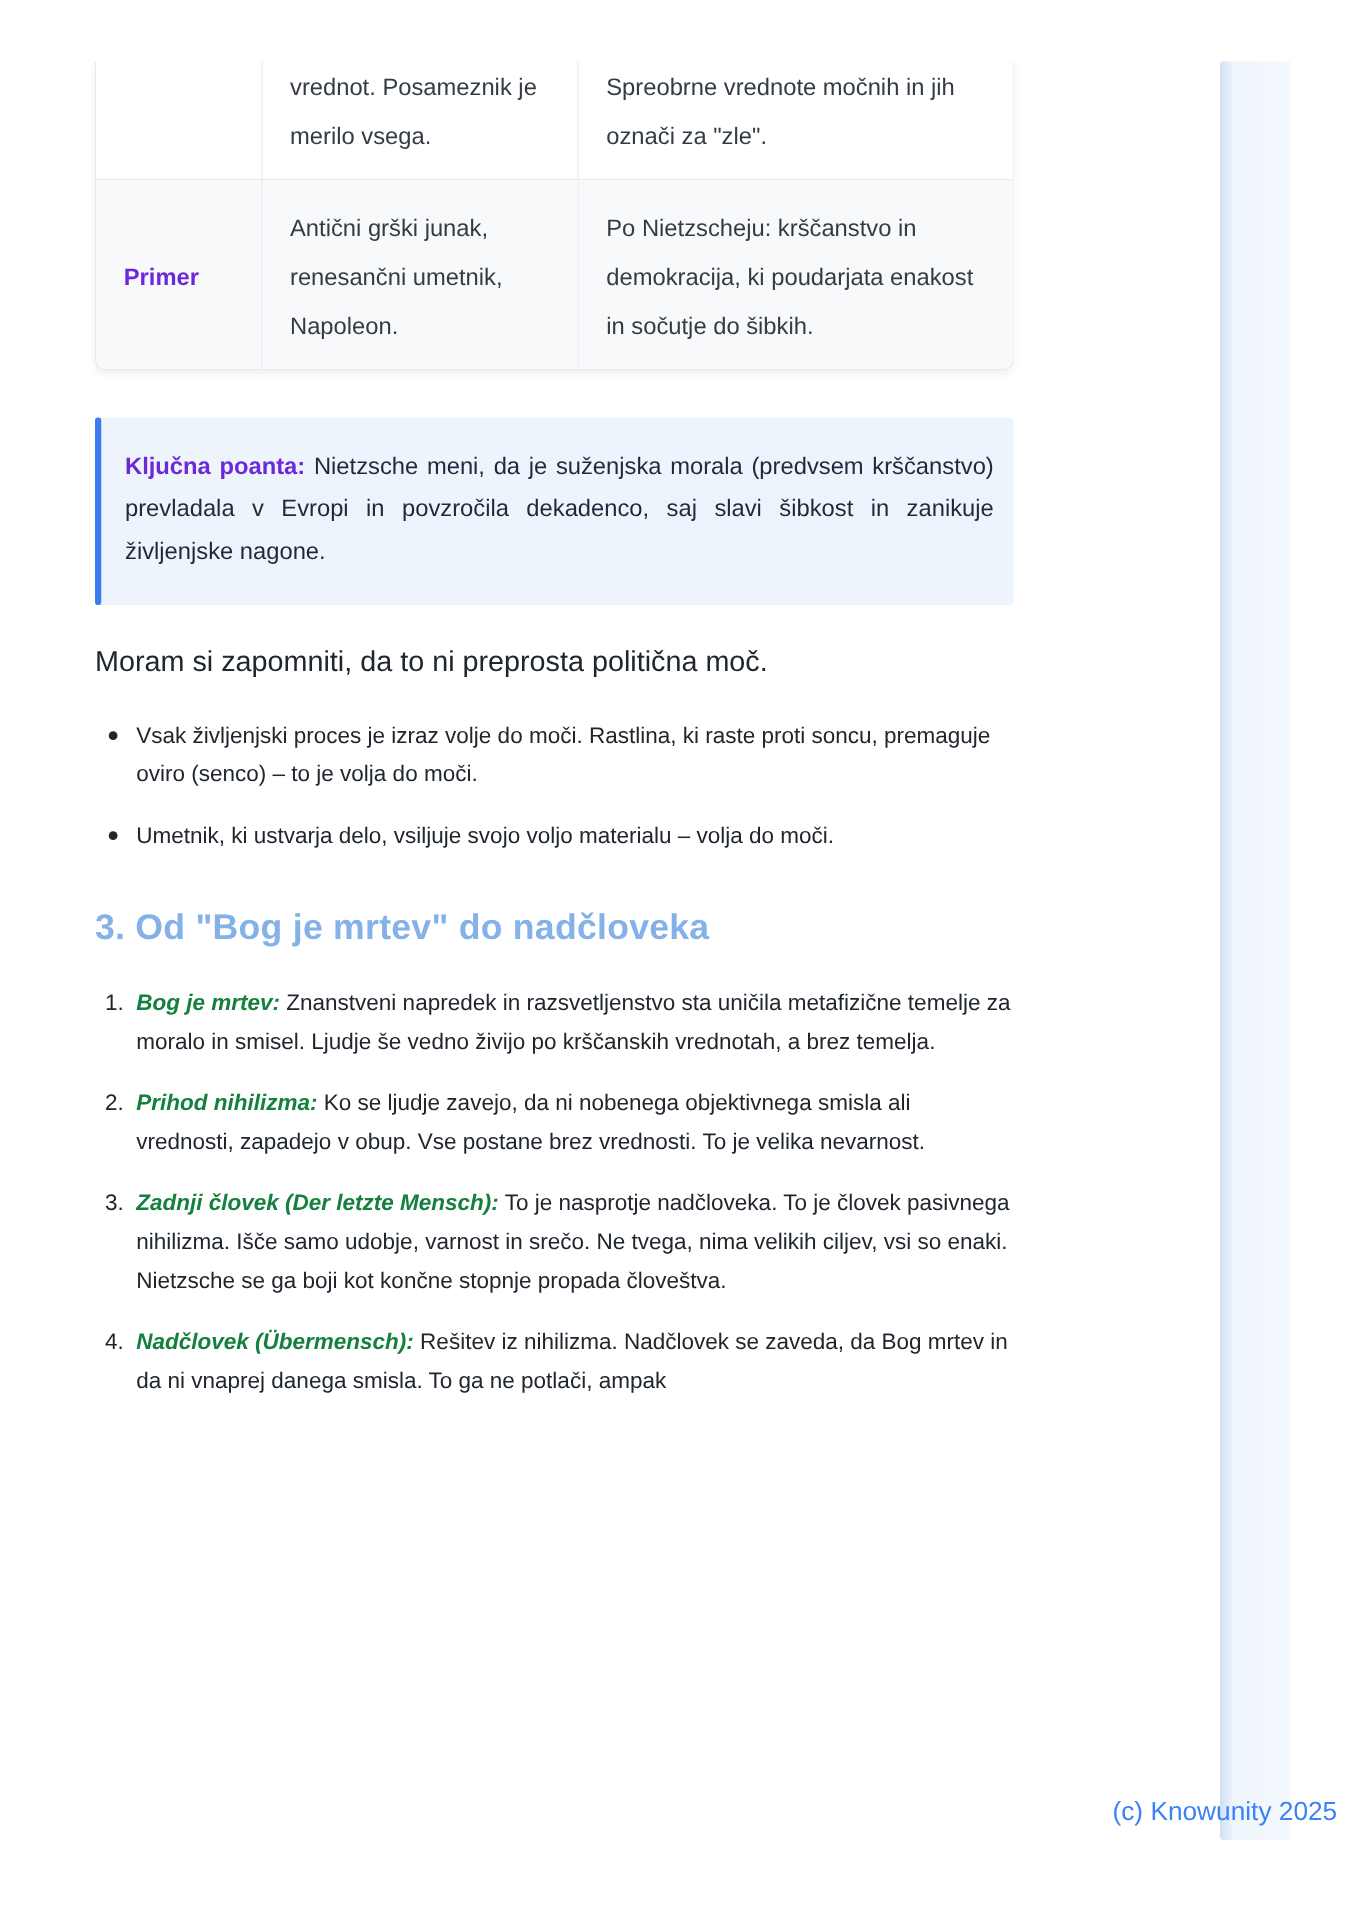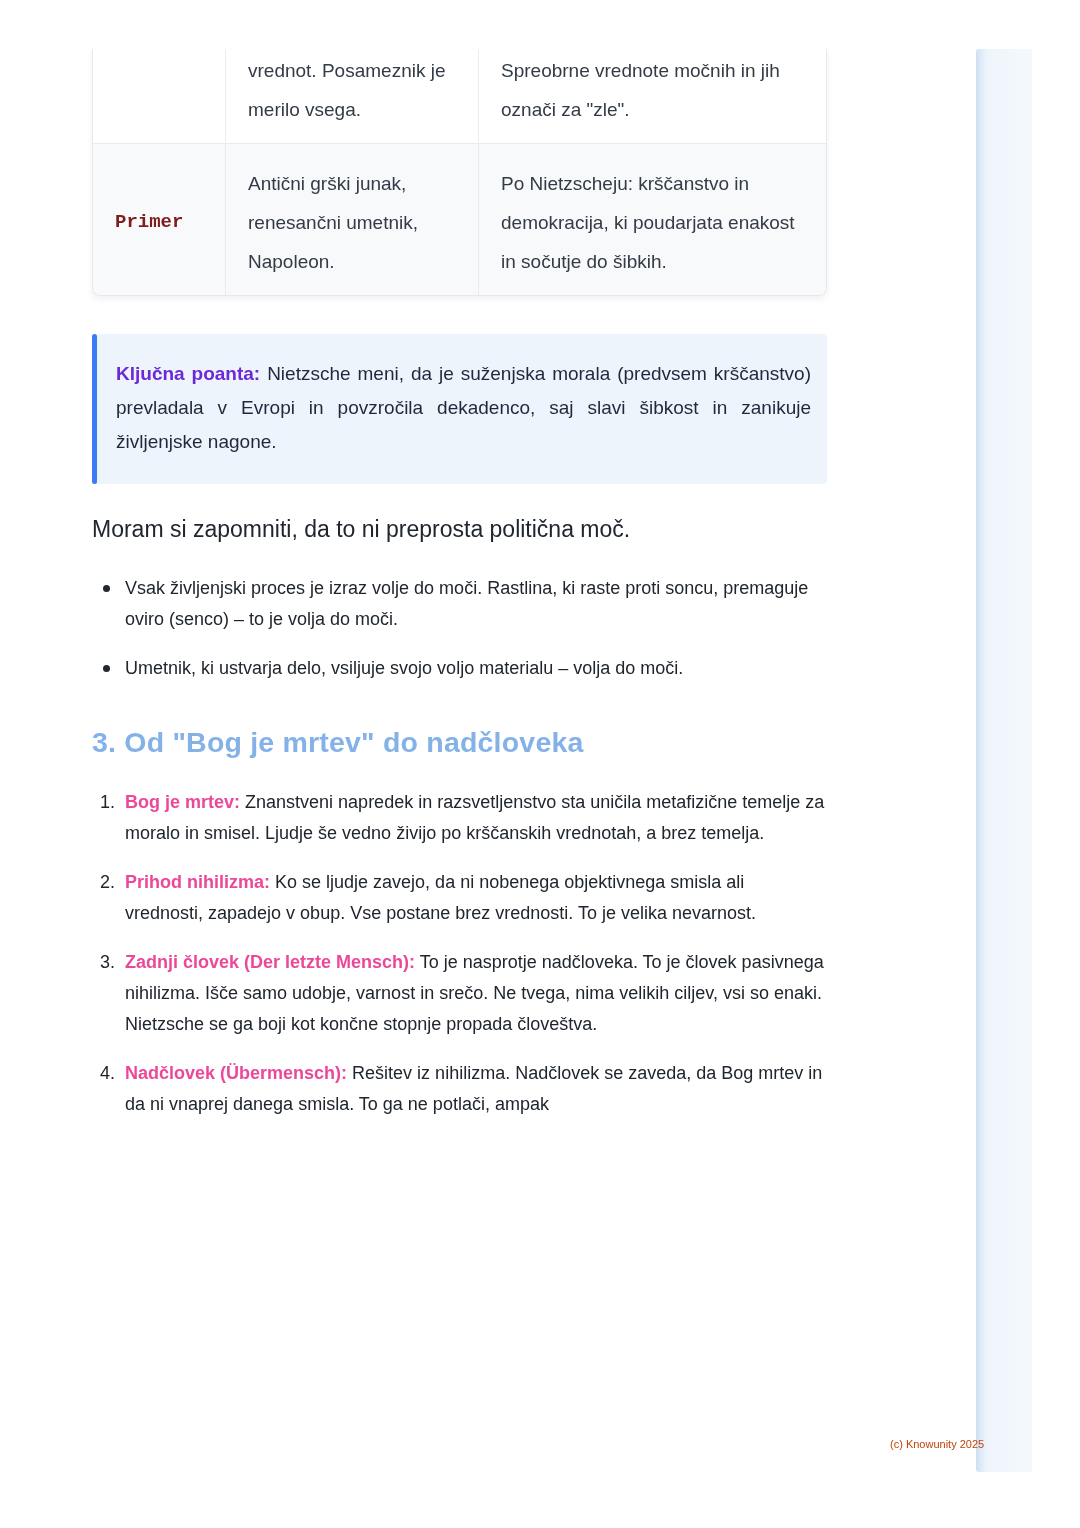--- a/index.html
+++ b/index.html
@@ -7,21 +7,21 @@
     width: 1080px;
     height: 1528px;
     background: #ffffff;
     font-family: "Liberation Sans", sans-serif;
     color: #20262e;
     position: relative;
     overflow: hidden;
   }
   .content {
     position: absolute;
-    left: 92px;
+    left: 76px;
     top: 0;
     width: 735px;
   }
 
   
   .cmp-table {
     margin-top: 49px;
     width: 735px;
     border-collapse: separate;
     border-spacing: 0;
@@ -38,24 +38,23 @@
     vertical-align: top;
     padding: 2px 22px 14px 22px;
   }
   .cmp-table tr.row-even td { background: #ffffff; }
   .cmp-table tr.row-odd td { background: #f8f9fb; }
   .cmp-table tr.row-odd td { padding-top: 20px; }
   .cmp-table td + td { border-left: 1px solid #e9ebef; }
   .cmp-table tr + tr td { border-top: 1px solid #e9ebef; }
   .cmp-table td.rowlabel {
     font-weight: bold;
-    color: #7f1d1d;
+    color: #6d28d9;
     width: 88px;
     vertical-align: middle;
-    font-family: Liberation Mono, monospace;
   }
   .cmp-table td.c2 { width: 208px; }
   .cmp-table tr.row-odd td:first-child { border-radius: 0 0 0 8px; }
   .cmp-table tr.row-odd td:last-child  { border-radius: 0 0 8px 0; }
 
   
   .callout {
     position: relative;
     margin-top: 38px;
     background: var(--callout-bg, #edf4fc);
@@ -118,40 +117,40 @@
     padding-left: 33px;
     margin-bottom: 18px;
     counter-increment: item;
   }
   ol.nlist li::before {
     content: counter(item) ".";
     position: absolute;
     left: 8px;
     top: 0;
   }
-  .term { font-weight: bold; color: #ec4899; }
+  .term { font-weight: bold; color: #15803d; font-style: italic; }
 
   
   .page-edge {
     position: absolute;
     left: 976px;
     top: 49px;
     width: 56px;
     height: 1423px;
     background: linear-gradient(90deg, #cddff2 0px, #dce9f7 4px, #eef5fc 11px, #f4f9fd 100%);
     border-radius: 3px 0 0 3px;
   }
 
   
   .watermark {
     position: absolute;
     left: 890px;
     top: 1438px;
-    font-size: 11px;
-    color: #c2410c;
+    font-size: 21px;
+    color: #3b82f6;
     z-index: 2;
     white-space: nowrap;
   }
 </style>
 </head>
 <body>
 
 <div class="page-edge"></div>
 
 <div class="content">

